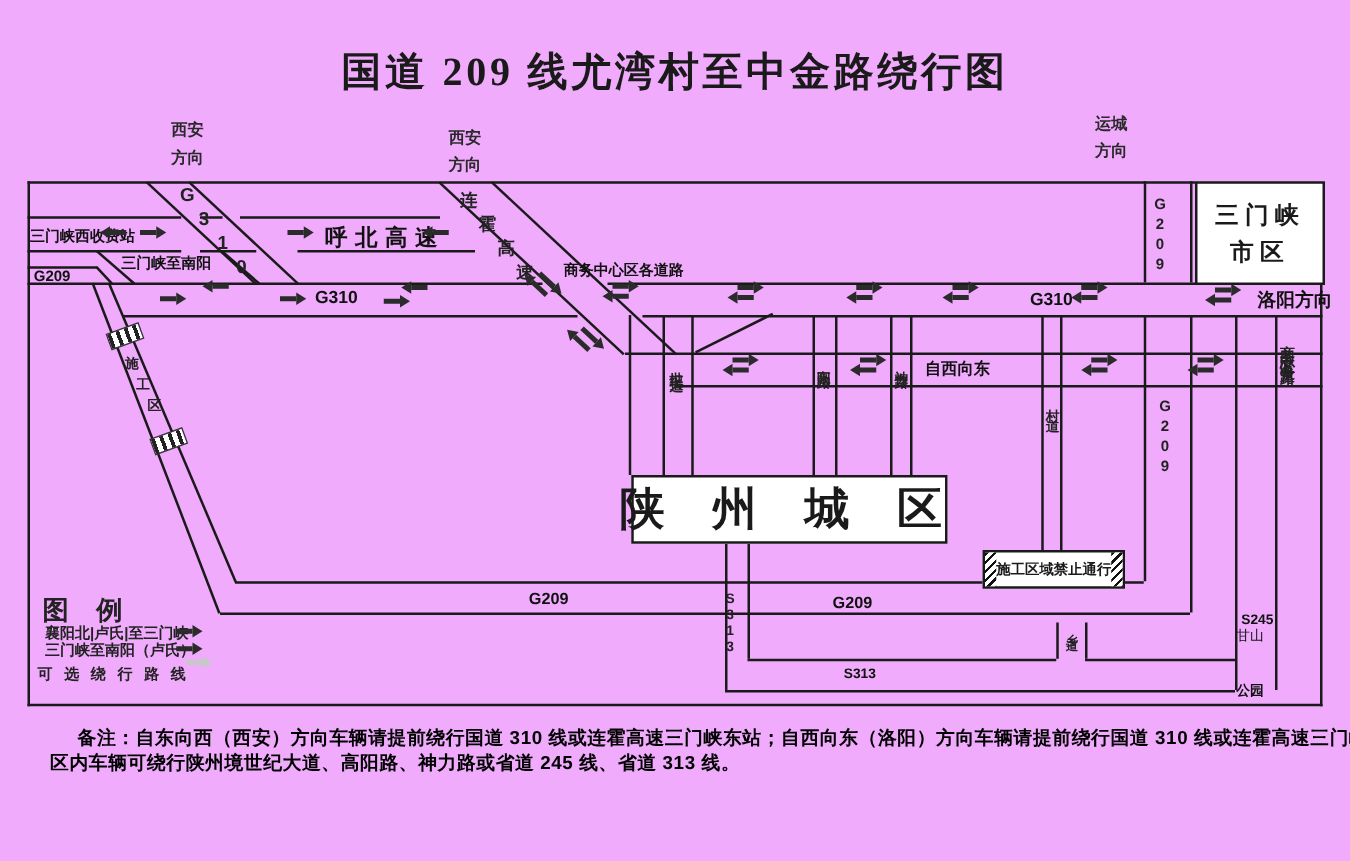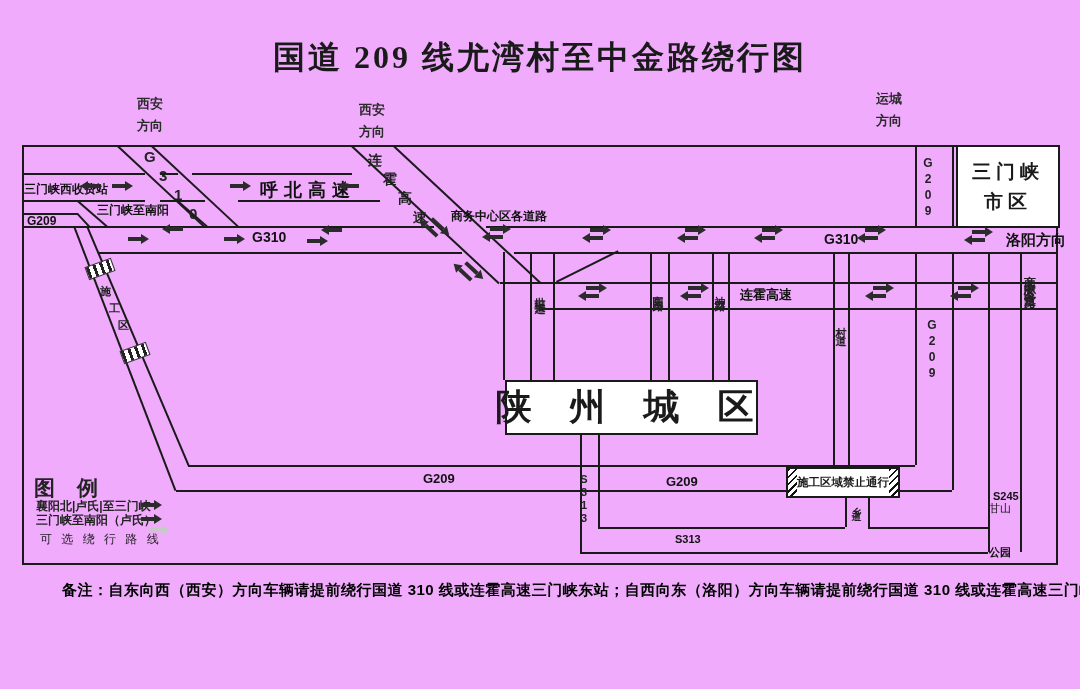--- a/index.html
+++ b/index.html
@@ -117,34 +117,34 @@
   <div class="hb" style="left:86px;top:262px"></div>
   <div class="hb" style="left:121px;top:346px"></div>
 
   <div class="mapbox" style="left:505px;top:380px;width:249px;height:51px">
     <div style="font-size:36px;font-weight:bold;letter-spacing:14px;white-space:nowrap">陕 州 城 区</div>
   </div>
   <div class="mapbox" style="left:956px;top:145px;width:100px;height:79px">
     <div style="font-size:19px;font-weight:bold;letter-spacing:5px">三门峡</div>
     <div style="font-size:19px;font-weight:bold;letter-spacing:5px;margin-top:4px">市区</div>
   </div>
-  <div class="closedbox" style="left:786px;top:467px;width:110px;height:27px">
+  <div class="closedbox" style="left:786px;top:440px;width:110px;height:27px">
     <div class="hatch9"></div>
     <div class="txt">施工区域禁止通行</div>
     <div class="hatch9"></div>
   </div>
 
   <div class="lb" style="left:24px;top:181px;font-size:12px">三门峡西收费站</div>
   <div class="lb" style="left:260px;top:178px;font-size:18px;letter-spacing:6px">呼北高速</div>
   <div class="lb" style="left:27px;top:214px;font-size:12px">G209</div>
   <div class="lb" style="left:97px;top:202px;font-size:12px">三门峡至南阳</div>
   <div class="lb" style="left:451px;top:208px;font-size:12px">商务中心区各道路</div>
   <div class="lb" style="left:252px;top:229px;font-size:14px;font-weight:600">G310</div>
   <div class="lb" style="left:824px;top:231px;font-size:14px;font-weight:600">G310</div>
-  <div class="lb" style="left:740px;top:286px;font-size:13px">连霍高速</div>
+  <div class="lb" style="left:740px;top:286px;font-size:13px">自西向东</div>
   <div class="lb" style="left:1006px;top:231px;font-size:15px">洛阳方向</div>
   <div class="lb" style="left:423px;top:471px;font-size:13px;font-weight:600">G209</div>
   <div class="lb" style="left:666px;top:474px;font-size:13px;font-weight:600">G209</div>
   <div class="lb" style="left:675px;top:533px;font-size:11px;font-weight:600">S313</div>
   <div class="lb" style="left:993px;top:490px;font-size:11px;font-weight:600">S245</div>
   <div class="lb" style="left:989px;top:501px;font-size:11px;font-weight:400">甘山</div>
   <div class="lb" style="left:989px;top:545px;font-size:11px;font-weight:600">公园</div>
 
   <div class="stair" style="left:144px;top:147px;font-size:15px;line-height:19px;--s:15px">
       <span>G</span>
@@ -215,17 +215,18 @@
     <i class="ar r"></i>
     <i class="ar l"></i>
   </div>
 
   <div class="legend-title" style="left:34px;top:474px">图例</div>
   <div class="legend-row" style="left:36px;top:498px">襄阳北|卢氏|至三门峡</div>
   <i class="ar r" style="left:141px;top:503px"></i>
   <div class="legend-row" style="left:36px;top:512px">三门峡至南阳（卢氏）</div>
   <i class="ar r" style="left:141px;top:517px"></i>
   <i class="ar r light" style="left:149px;top:528px"></i>
-  <div class="legend-row" style="left:40px;top:531px;letter-spacing:3px;font-weight:400">可 选 绕 行 路 线</div>
+  <div class="legend-row" style="left:30px;top:531px;letter-spacing:3px;font-weight:700">可 选 绕 行 路 线</div>
 
   <div class="note" style="left:62px;top:581px">备注：自东向西（西安）方向车辆请提前绕行国道 310 线或连霍高速三门峡东站；自西向东（洛阳）方向车辆请提前绕行国道 310 线或连霍高速三门峡西站、灵宝站；城</div>
+  <div class="note" style="left:40px;top:601px">区内车辆可绕行陕州境世纪大道、高阳路、神力路或省道 245 线、省道 313 线。</div>
 
 </div>
 
 </body></html>

